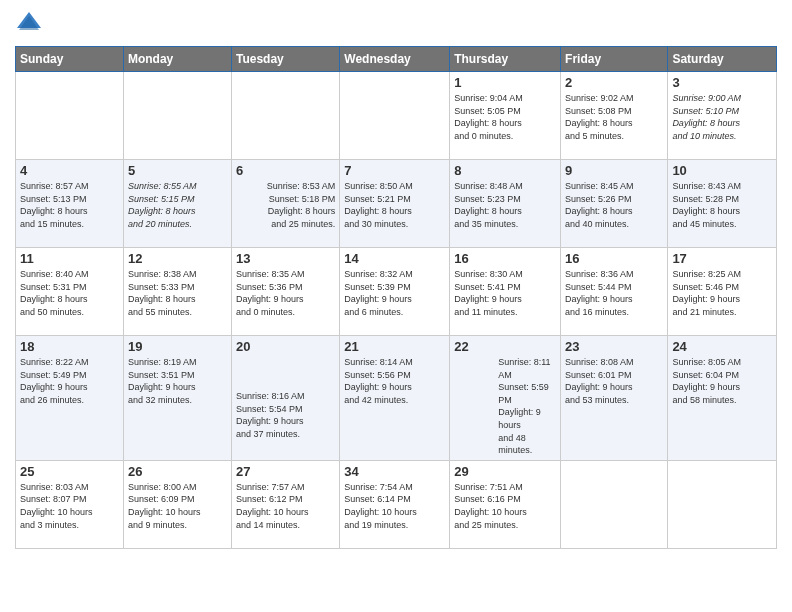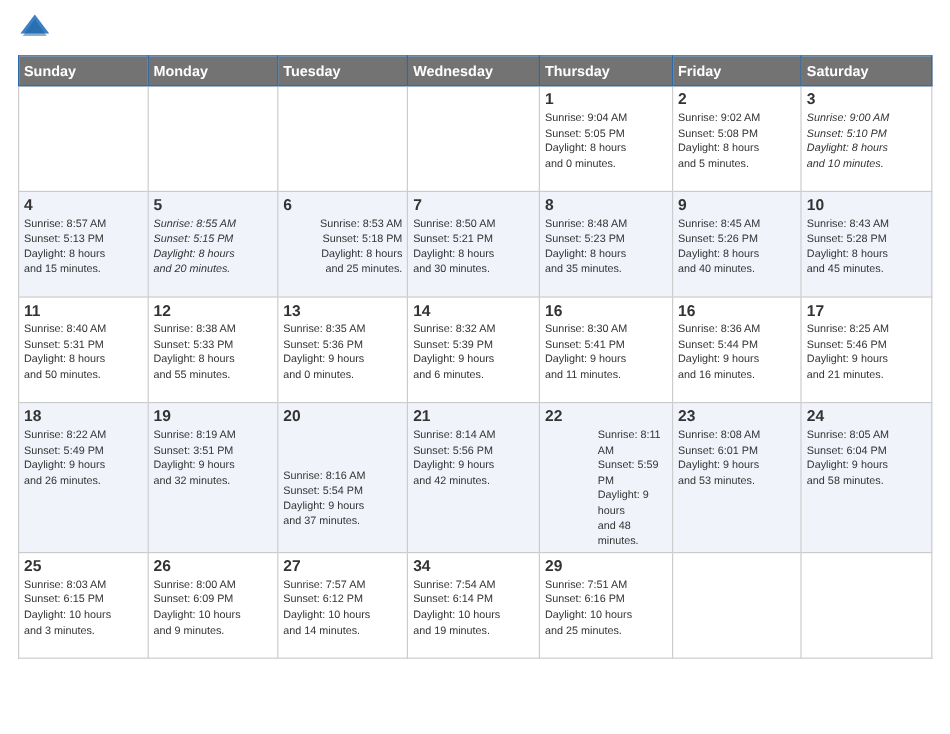--- a/index.html
+++ b/index.html
@@ -310,21 +310,21 @@
             <div class="day-info" style="white-space: pre-line;">Sunrise: 8:05 AM
 Sunset: 6:04 PM
 Daylight: 9 hours
 and 58 minutes.</div>
           </td>
         </tr>
         <tr>
           <td>
             <span class="day-number">25</span>
             <div class="day-info" style="white-space: pre-line;">Sunrise: 8:03 AM
-Sunset: 6:15 PM
+Sunset: 8:07 PM
 Daylight: 10 hours
 and 3 minutes.</div>
           </td>
           <td>
             <span class="day-number">26</span>
             <div class="day-info" style="white-space: pre-line;">Sunrise: 8:00 AM
 Sunset: 6:09 PM
 Daylight: 10 hours
 and 9 minutes.</div>
           </td>

